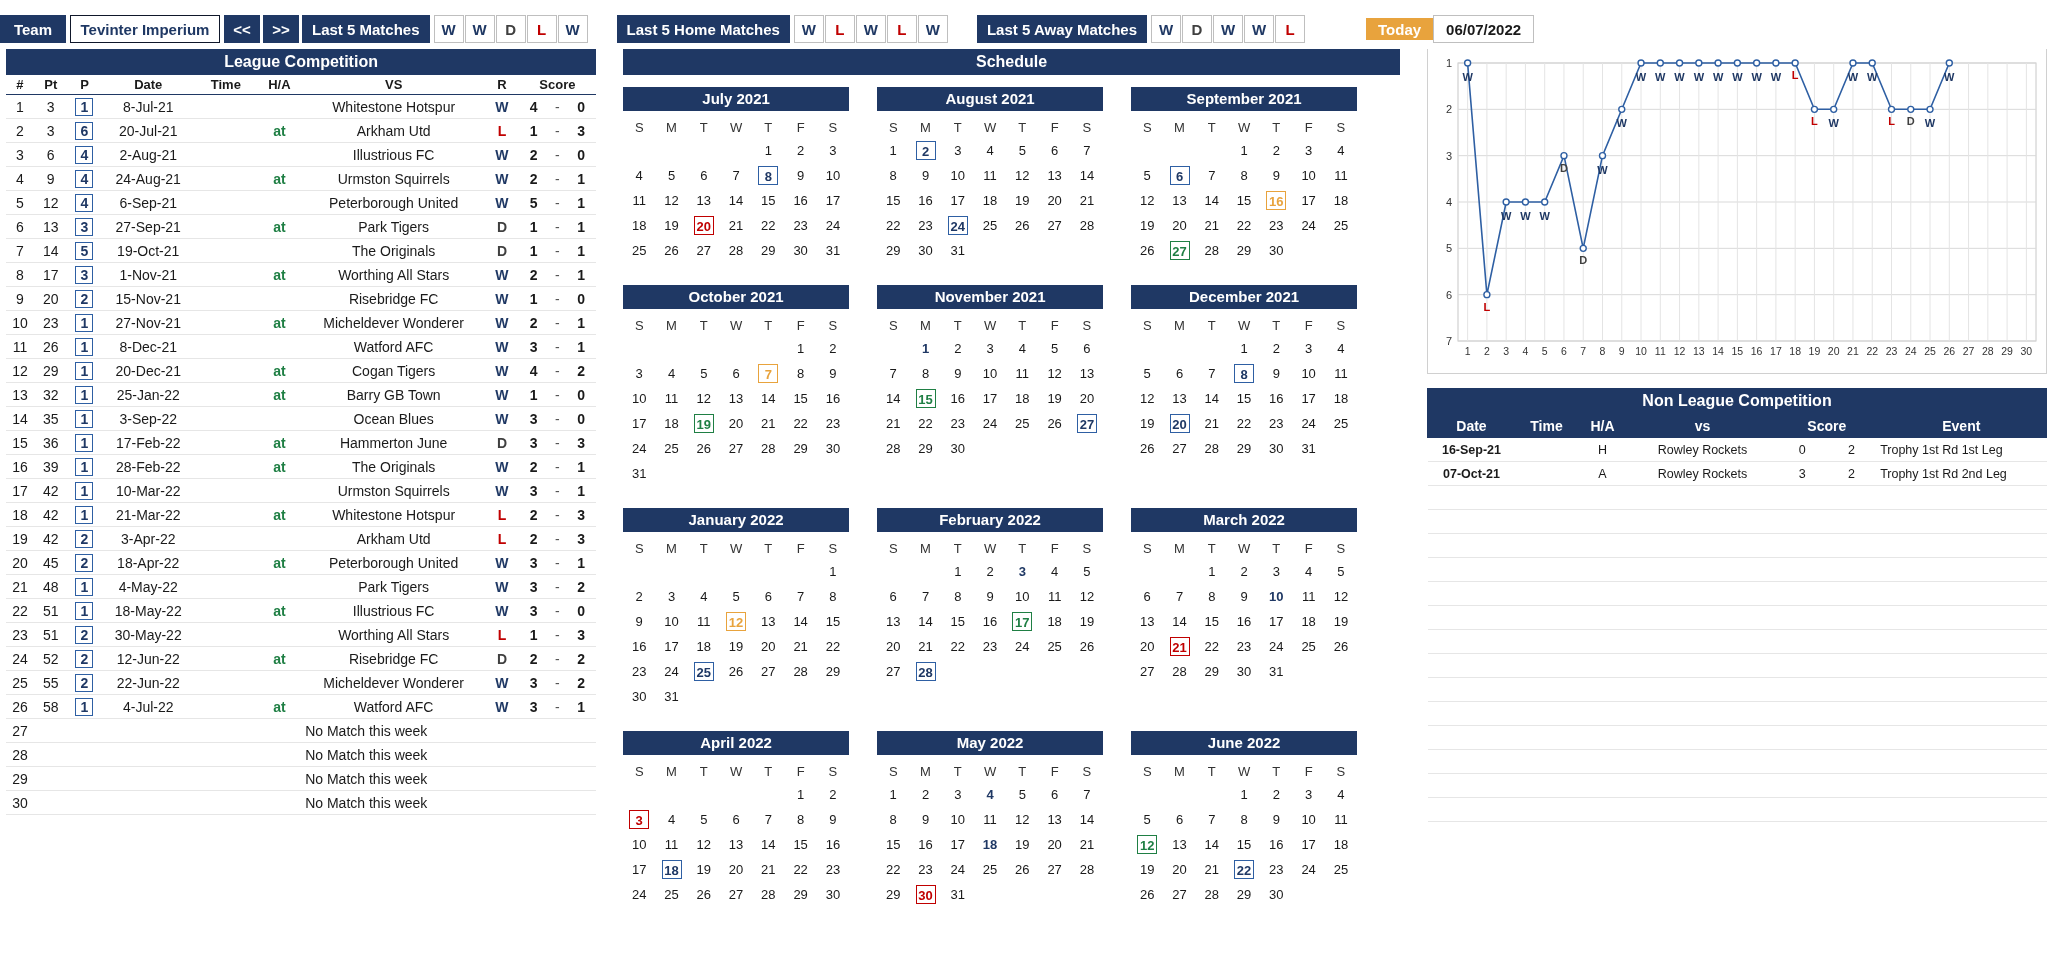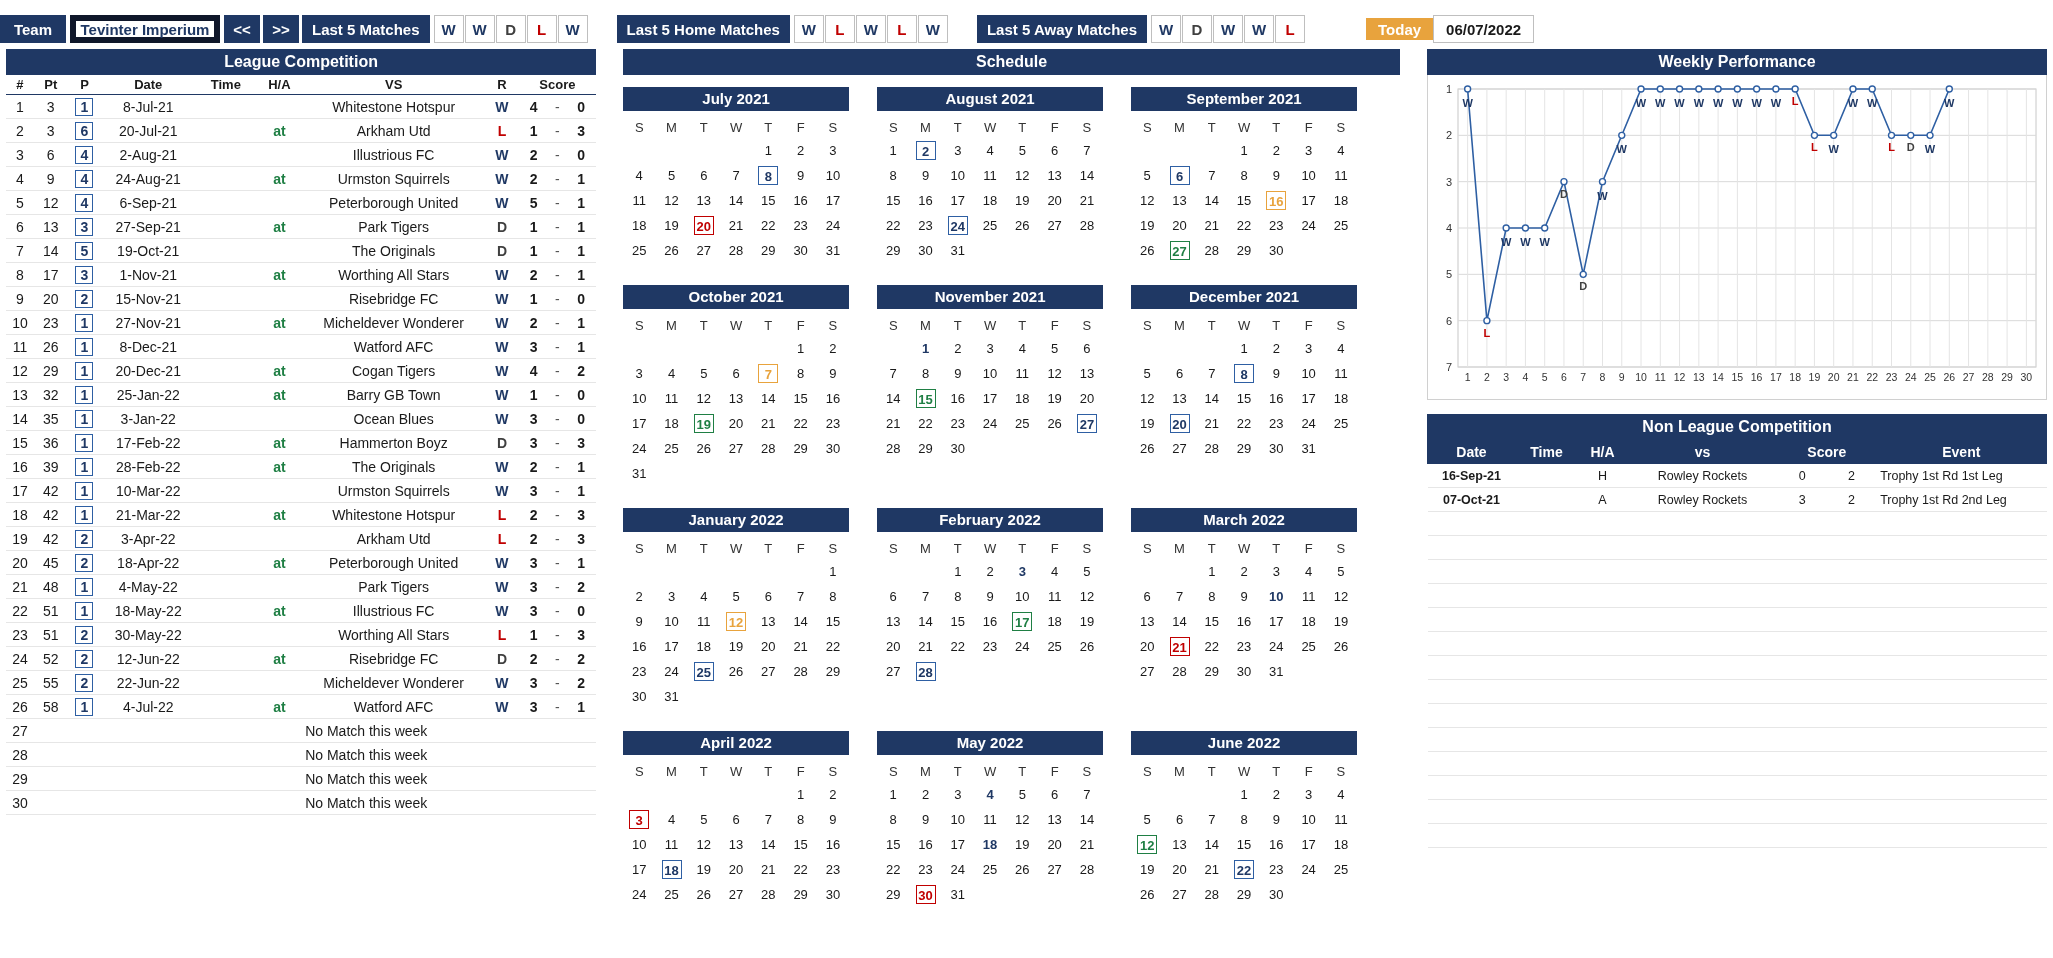--- a/index.html
+++ b/index.html
@@ -10,21 +10,21 @@
     font-family: "Liberation Sans", sans-serif;
     font-size: 15px;
     color: #1a1a1a;
     overflow: hidden;
   }
   
   .topbar { display:flex; align-items:center; gap:0; padding:22px 8px 6px 0; height:42px; }
   .pill { display:flex; align-items:center; justify-content:center; height:28px; }
   .navy { background:#1F3864; color:#fff; font-weight:bold; }
   .team-label { width:66px; margin-right:4px; }
-  .team-name { background:#fff; border:6px solid #0f172a; color:#1F3864; font-weight:bold; width:150px; margin-right:4px; }
+  .team-name { background:#fff; border:1px solid #0f172a; color:#1F3864; font-weight:bold; width:150px; margin-right:4px; }
   .navbtn { width:36px; margin-right:3px; cursor:pointer; }
   .section-lbl { padding:0 10px; margin-right:4px; }
   .resultbox { width:30px; height:28px; border:1px solid #bfbfbf; background:#fff; display:flex; align-items:center; justify-content:center; font-weight:bold; margin-right:1px; }
   .r-W { color:#1F3864; }
   .r-L { color:#C00000; }
   .r-D { color:#404040; }
   .gap { width:28px; }
   .today-pill { background:#E8A33D; color:#fff; font-weight:bold; padding:0 12px; height:22px; display:flex; align-items:center; }
   .today-date { background:#fff; border:1px solid #bfbfbf; height:28px; display:flex; align-items:center; padding:0 12px; font-weight:bold; color:#1a1a1a; }
 
@@ -305,37 +305,37 @@
             <td class="c-vs">Barry GB Town</td>
             <td class="c-r" style="color: rgb(31, 56, 100);">W</td>
             <td class="c-sc">1</td>
             <td class="c-dash">-</td>
             <td class="c-sc">0</td>
           </tr>
           <tr>
             <td class="c-num">14</td>
             <td class="c-pt">35</td>
             <td class="c-p"><span class="pbox">1</span></td>
-            <td class="c-date">3-Jan-22</td>
+            <td class="c-date">3-Sep-22</td>
             <td class="c-time"></td>
             <td class="c-ha"></td>
             <td class="c-vs">Ocean Blues</td>
             <td class="c-r" style="color: rgb(31, 56, 100);">W</td>
             <td class="c-sc">3</td>
             <td class="c-dash">-</td>
             <td class="c-sc">0</td>
           </tr>
           <tr>
             <td class="c-num">15</td>
             <td class="c-pt">36</td>
             <td class="c-p"><span class="pbox">1</span></td>
             <td class="c-date">17-Feb-22</td>
             <td class="c-time"></td>
             <td class="c-ha">at</td>
-            <td class="c-vs">Hammerton Boyz</td>
+            <td class="c-vs">Hammerton June</td>
             <td class="c-r" style="color: rgb(64, 64, 64);">D</td>
             <td class="c-sc">3</td>
             <td class="c-dash">-</td>
             <td class="c-sc">3</td>
           </tr>
           <tr>
             <td class="c-num">16</td>
             <td class="c-pt">39</td>
             <td class="c-p"><span class="pbox">1</span></td>
             <td class="c-date">28-Feb-22</td>
@@ -1291,21 +1291,20 @@
                 <td></td>
                 <td></td>
               </tr>
             </tbody>
           </table>
         </div>
       </div>
   </div>
 
   <div class="col-right">
-    <div class="panel-head">Weekly Performance</div>
     <div class="chart-wrap">
       <svg class="chart-svg" id="perf-chart" width="618" height="322" viewBox="0 0 618 322">
           <rect x="30" y="14" width="578" height="278" fill="#ffffff" stroke="#c8c8c8"></rect>
           <line x1="30" y1="14" x2="608" y2="14" stroke="#d9d9d9" stroke-width="1"></line>
           <text x="24" y="18" text-anchor="end" font-size="11" fill="#333" font-family="&quot;Liberation Sans&quot;, sans-serif">1</text>
           <line x1="30" y1="60.33333333333333" x2="608" y2="60.33333333333333" stroke="#d9d9d9" stroke-width="1"></line>
           <text x="24" y="64.33333333333333" text-anchor="end" font-size="11" fill="#333" font-family="&quot;Liberation Sans&quot;, sans-serif">2</text>
           <line x1="30" y1="106.66666666666666" x2="608" y2="106.66666666666666" stroke="#d9d9d9" stroke-width="1"></line>
           <text x="24" y="110.66666666666666" text-anchor="end" font-size="11" fill="#333" font-family="&quot;Liberation Sans&quot;, sans-serif">3</text>
           <line x1="30" y1="153" x2="608" y2="153" stroke="#d9d9d9" stroke-width="1"></line>

